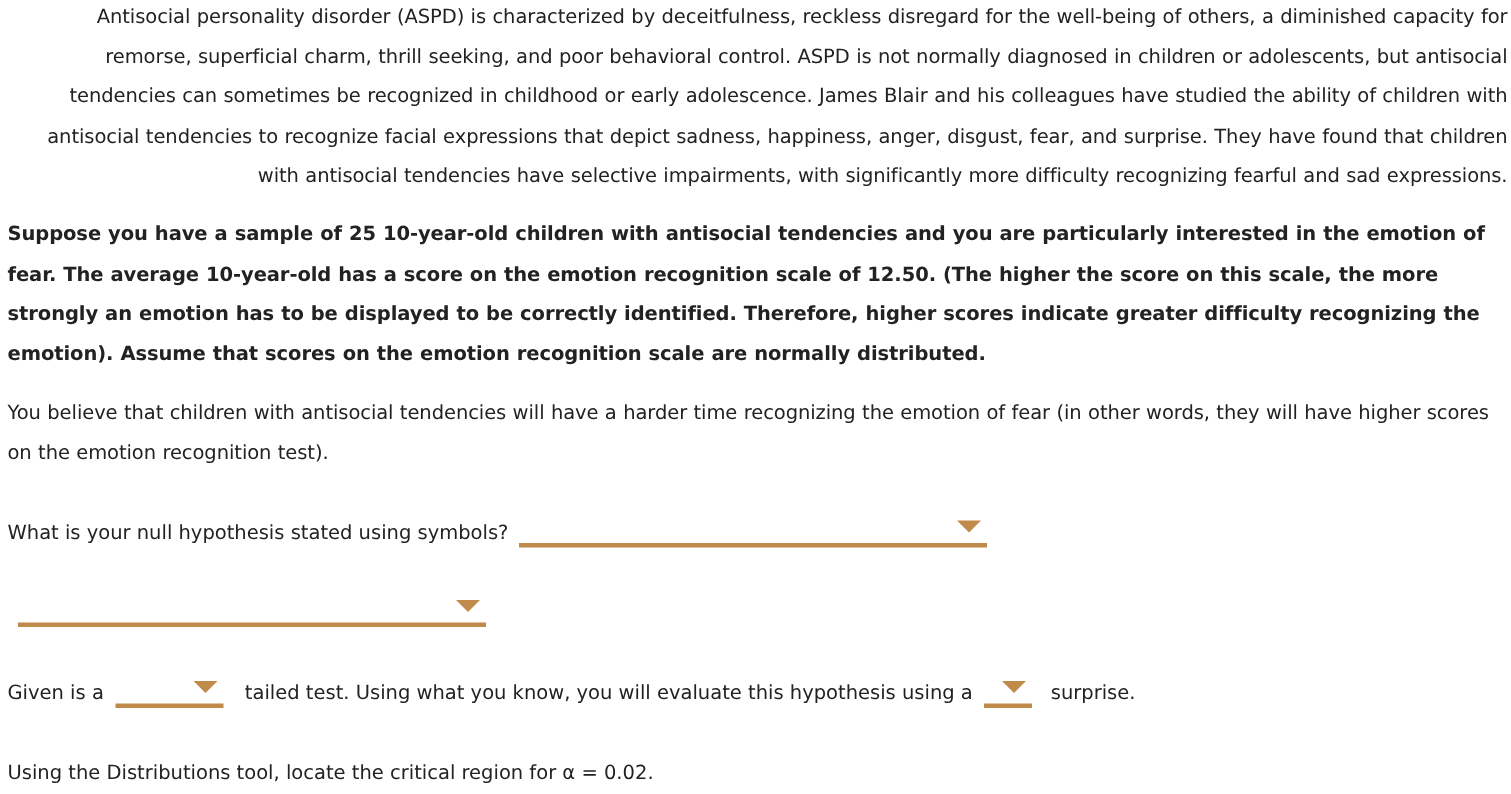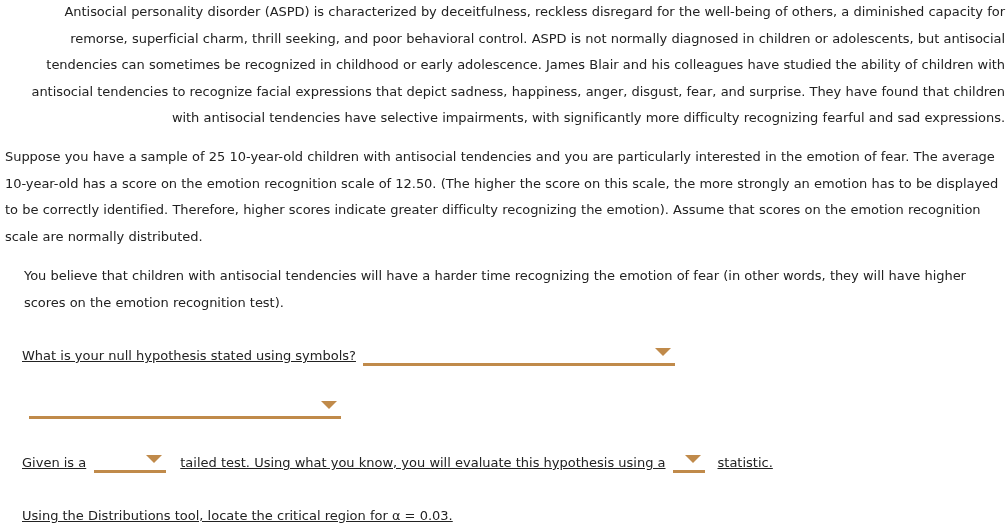--- a/index.html
+++ b/index.html
@@ -19,28 +19,27 @@
     .para {
       position: absolute;
       left: 5px;
       right: 2px;
       line-height: 26.5px;
       margin: 0;
       letter-spacing: -0.05px;
       word-spacing: 0.2px;
     }
     #p1 { top: -1px; text-align: right; }
-    #p2 { top: 144px; }
-    #p3 { top: 263px; margin-left: 19px; }
+    #p2 { top: 144px; font-weight: bold; }
+    #p3 { top: 263px; }
     .q-row {
       position: absolute;
-      left: 22px;
+      left: 5px;
       white-space: nowrap;
       line-height: 20px;
-      text-decoration: underline;
     }
     #q-null { top: 346px; }
     #q-alt { top: 399px; }
     #q-tail { top: 453px; }
     #q-critical { top: 506px; }
     .dropdown {
       display: inline-block;
       position: relative;
       border-bottom: 3px solid #c08a4a;
       height: 16px;
@@ -71,18 +70,18 @@
 
 <div class="q-row" id="q-null">
   <span>What is your null hypothesis stated using symbols?</span><span class="dropdown" id="dd-null"><span></span><span class="arrow"></span></span>
 </div>
 
 <div class="q-row" id="q-alt">
   <span class="dropdown" id="dd-alt"><span></span><span class="arrow"></span></span>
 </div>
 
 <div class="q-row" id="q-tail">
-  <span>Given is a</span><span class="dropdown" id="dd-tail"><span></span><span class="arrow"></span></span><span>tailed test. Using what you know, you will evaluate this hypothesis using a</span><span class="dropdown" id="dd-stat"><span></span><span class="arrow"></span></span><span>statistic.</span>
+  <span>Given is a</span><span class="dropdown" id="dd-tail"><span></span><span class="arrow"></span></span><span>tailed test. Using what you know, you will evaluate this hypothesis using a</span><span class="dropdown" id="dd-stat"><span></span><span class="arrow"></span></span><span>surprise.</span>
 </div>
 
 <div class="q-row" id="q-critical">
-  <span>Using the Distributions tool, locate the critical region for α = 0.03.</span>
+  <span>Using the Distributions tool, locate the critical region for α = 0.02.</span>
 </div>
 
 </body></html>

